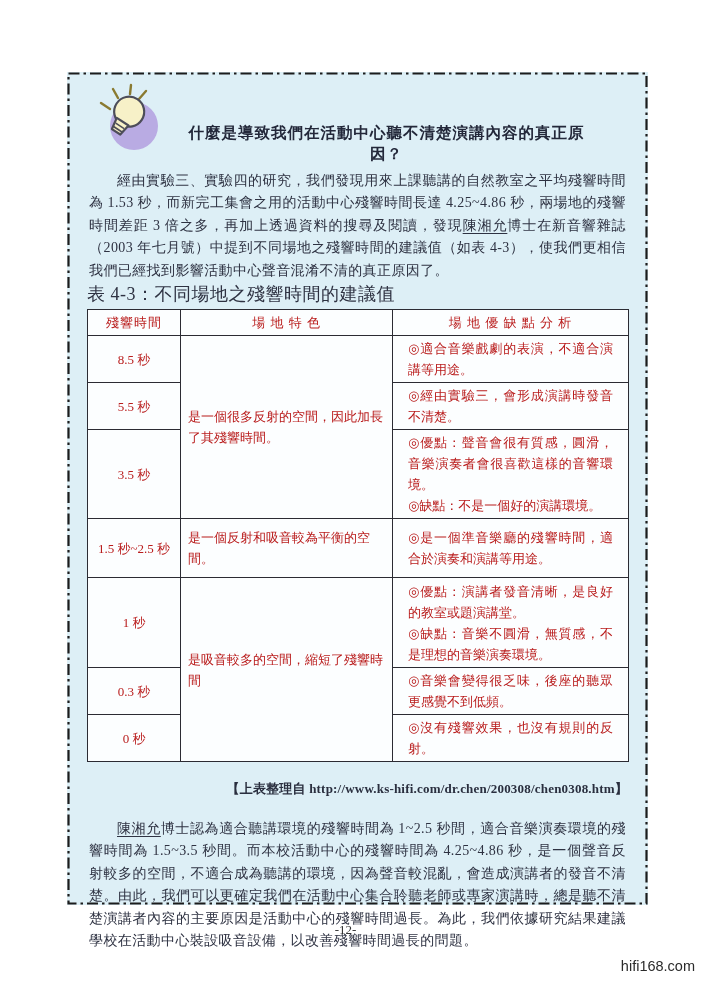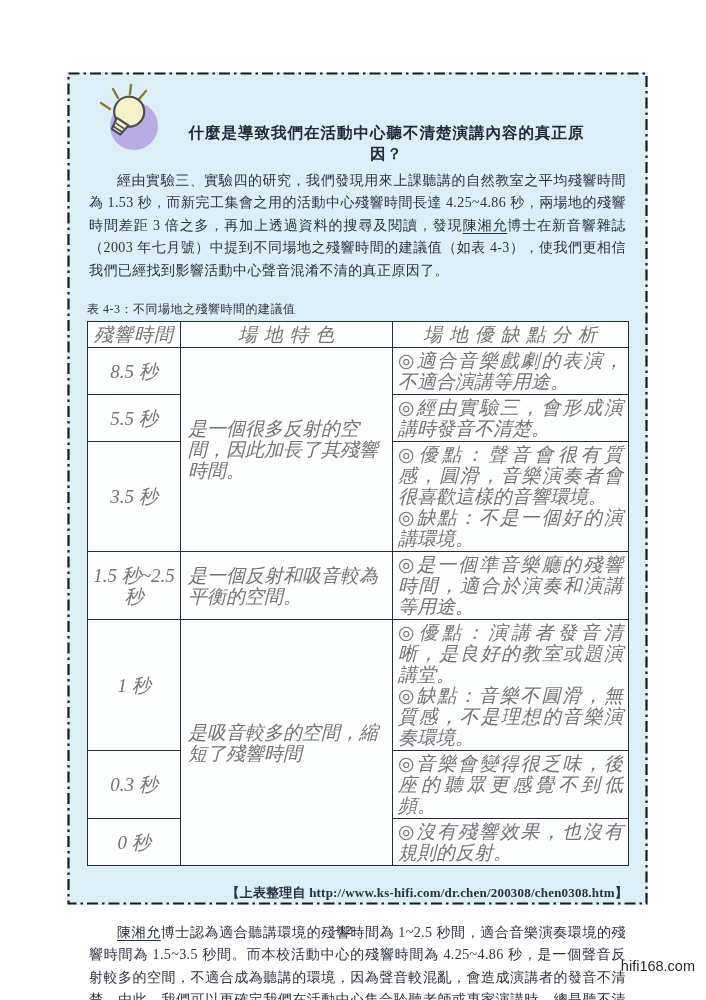--- a/index.html
+++ b/index.html
@@ -17,29 +17,29 @@
   .bulb-wrap { width:86px; flex:0 0 86px; display:flex; align-items:center; justify-content:center; }
   .doc-title { flex:1; text-align:center; font-weight:bold; font-size:15.5px;
                letter-spacing:1px; padding-right:28px; color:#23283a;margin-top:48px; }
 
   
   .para { margin:10px 2px 0; font-size:14px; line-height:22.4px; text-align:justify;
           text-indent:2em; letter-spacing:0.4px; color:#2e3242; }
   .expert { text-decoration:underline; text-underline-offset:3px; }
 
   
-  .tbl-caption { margin-top:19px; font-size:12px; letter-spacing:0.5px; }
+  .tbl-caption { font-size:18px; letter-spacing:0.5px; }
   table.reverb { border-collapse:collapse; width:541px; margin-top:3px;
                  background:#fcfeff; table-layout:fixed; }
-  table.reverb th, table.reverb td { border:1.5px solid #2b2b33; font-size:19px;
-                 line-height:21px; vertical-align:middle; color:#737373;font-style:italic; }
+  table.reverb th, table.reverb td { border:1.5px solid #2b2b33; font-size:13px;
+                 line-height:21px; vertical-align:middle; color:#b91c1c; }
   table.reverb th { font-weight:normal; height:26px; text-align:center; letter-spacing:1px; }
   td.c-time { text-align:center; }
   td.c-feat { padding:8px 7px; }
-  td.c-ana  { padding:2px 5px; }
+  td.c-ana  { padding:2px 15px; }
   td.c-ana .ana-item { text-align:justify; }
   tbody tr:nth-child(1){ height:46px; } tbody tr:nth-child(2){ height:40px; }
   tbody tr:nth-child(3){ height:64px; } tbody tr:nth-child(4){ height:44px; }
   tbody tr:nth-child(5){ height:90px; } tbody tr:nth-child(6){ height:45px; }
   tbody tr:nth-child(7){ height:45px; }
 
   .tbl-source { margin-top:18px; text-align:right; font-size:13px; font-weight:bold;
                 letter-spacing:0.2px; color:#2a2f3f; }
 
   .para.conclusion { margin-top:20px; }

